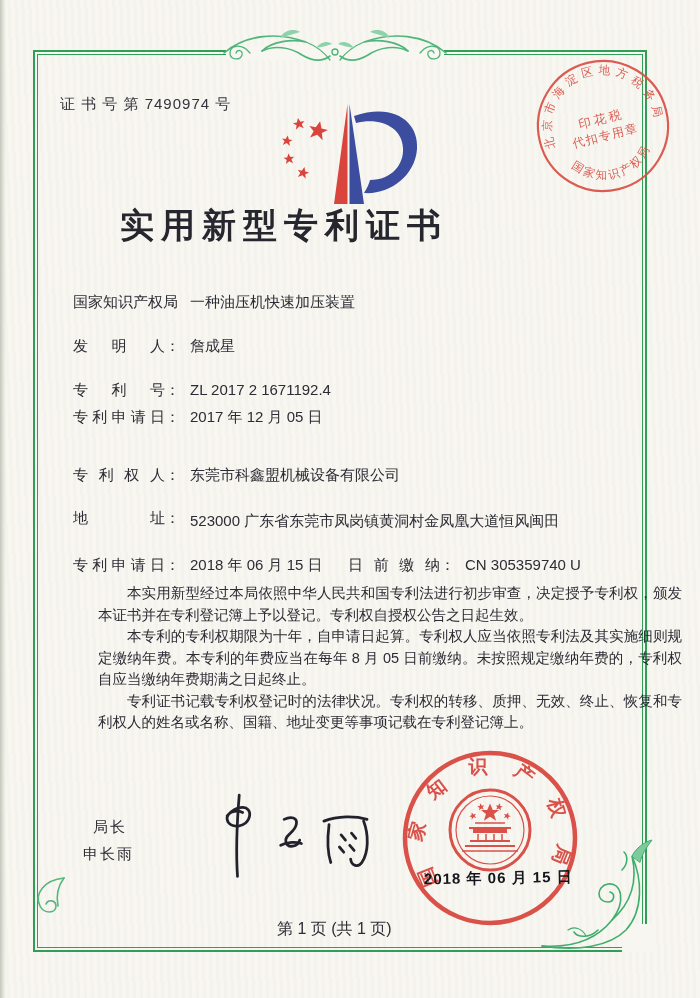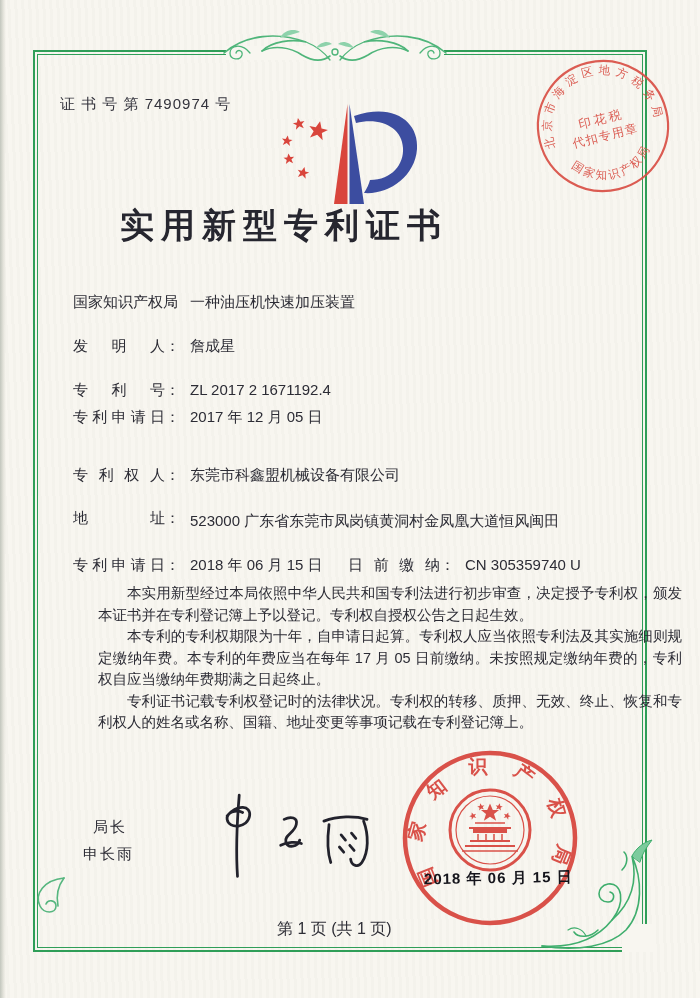--- a/index.html
+++ b/index.html
@@ -117,21 +117,21 @@
   <div class="row" style="top:509px">
     <span class="flabel">地址</span><span class="fcolon">：</span><span class="addr"><div>523000 广东省东莞市凤岗镇黄洞村金凤凰大道恒风闽田</div></span>
   </div>
   <div class="row" style="top:556px">
     <span><span class="flabel">专利申请日</span><span class="fcolon">：</span><span class="fvalue">2018 年 06 月 15 日</span></span>
     <span class="grp2"><span class="flabel">日前缴纳</span><span class="fcolon">：</span><span class="fvalue">CN 305359740 U</span></span>
   </div>
 
   <div class="body">
     <p>本实用新型经过本局依照中华人民共和国专利法进行初步审查，决定授予专利权，颁发本证书并在专利登记簿上予以登记。专利权自授权公告之日起生效。</p>
-    <p>本专利的专利权期限为十年，自申请日起算。专利权人应当依照专利法及其实施细则规定缴纳年费。本专利的年费应当在每年 17 月 05 日前缴纳。未按照规定缴纳年费的，专利权自应当缴纳年费期满之日起终止。</p>
+    <p>本专利的专利权期限为十年，自申请日起算。专利权人应当依照专利法及其实施细则规定缴纳年费。本专利的年费应当在每年 8 月 05 日前缴纳。未按照规定缴纳年费的，专利权自应当缴纳年费期满之日起终止。</p>
     <p>专利证书记载专利权登记时的法律状况。专利权的转移、质押、无效、终止、恢复和专利权人的姓名或名称、国籍、地址变更等事项记载在专利登记簿上。</p>
   </div>
 
   <div class="sig-title">局长</div>
   <div class="sig-name">申长雨</div>
   <svg class="signature" width="200" height="95" viewBox="0 0 210 110">
     <g fill="none" stroke="#22222c" stroke-width="3.2" stroke-linecap="round">
       <path d="M38,30 C50,16 66,18 64,30 C62,44 40,46 38,34 C37,26 48,22 56,26"></path>
       <path d="M52,6 C50,30 48,70 50,100"></path>
       <path d="M104,34 C112,30 120,32 118,40 C116,50 104,52 106,60 C108,68 120,66 122,58"></path>

